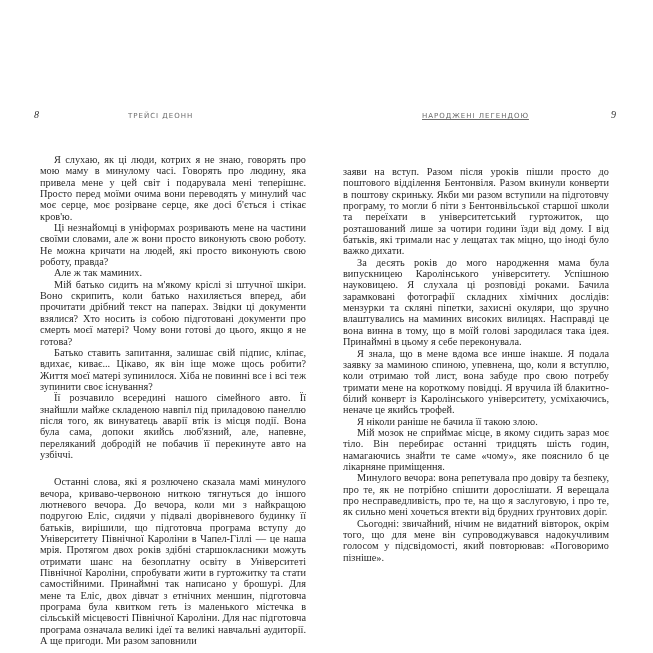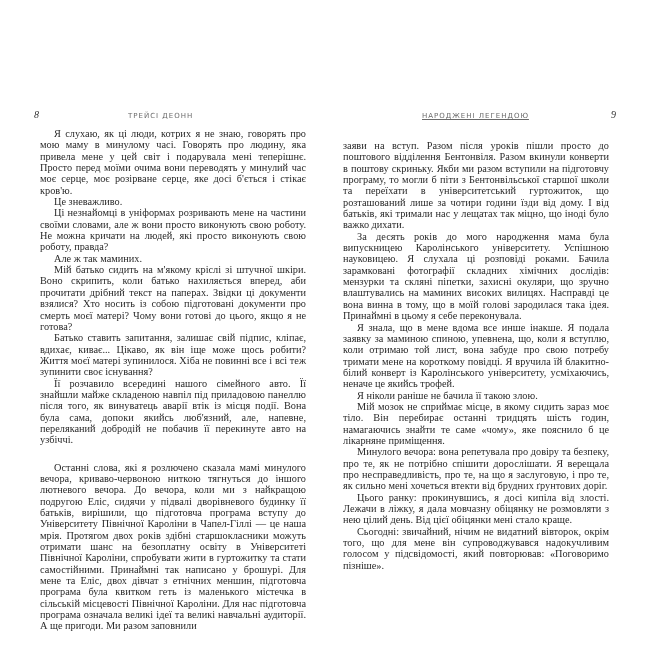--- a/index.html
+++ b/index.html
@@ -9,52 +9,50 @@
   .page.left { left: 0; width: 326px; }
   .page.right { left: 326px; width: 327px; }
   .runhead { position: absolute; top: 112px; font-family: "DejaVu Sans", "Liberation Sans", sans-serif;
              font-size: 7px; letter-spacing: 1px; color: #6a6a6a; }
   .folio { position: absolute; top: 109px; font-family: "Liberation Serif", serif; font-style: italic;
            font-size: 10px; color: #333; }
   .left .folio { left: 34px; }
   .left .runhead { left: 128px; }
   .right .runhead { left: 96px; text-decoration: underline; }
   .right .folio { left: 285px; }
-  .text { position: absolute; top: 128px; font-size: 10.3px; line-height: 11.35px;
+  .text { position: absolute; top: 154px; font-size: 10.3px; line-height: 11.35px;
           text-align: justify; hyphens: manual; }
   .left .text { left: 40px; width: 266px; }
   .right .text { left: 17px; width: 266px; margin-top: 12px; }
   .text p { margin: 0; text-indent: 14px; }
   .text p.noindent { text-indent: 0; }
   .text p.gap { margin-top: 16px; }
 </style>
 </head>
 <body>
 
 <div class="page left">
   <div class="folio">8</div>
   <div class="runhead">ТРЕЙСІ ДЕОНН</div>
   <div class="text">
     <p>Я слухаю, як ці люди, котрих я не знаю, говорять про мою маму в минулому часі. Говорять про людину, яка привела мене у цей світ і подарувала мені теперішнє. Просто перед моїми очима вони переводять у минулий час моє серце, моє розірване серце, яке досі б'ється і стікає кров'ю.</p>
-    <p>Це зневажливо.</p>
     <p>Ці незнайомці в уніформах розривають мене на частини своїми словами, але ж вони просто виконують свою роботу. Не можна кричати на людей, які просто виконують свою роботу, правда?</p>
     <p>Але ж так маминих.</p>
     <p>Мій батько сидить на м'якому кріслі зі штучної шкіри. Воно скрипить, коли батько нахиляється вперед, аби прочитати дрібний текст на паперах. Звідки ці документи взялися? Хто носить із собою підготовані документи про смерть моєї матері? Чому вони готові до цього, якщо я не готова?</p>
     <p>Батько ставить запитання, залишає свій підпис, кліпає, вдихає, киває... Цікаво, як він іще може щось робити? Життя моєї матері зупинилося. Хіба не повинні все і всі теж зупинити своє існування?</p>
     <p>Її розчавило всередині нашого сімейного авто. Її знайшли майже складеною навпіл під приладовою панеллю після того, як винуватець аварії втік із місця події. Вона була сама, допоки якийсь люб'язний, але, напевне, переляканий добродій не побачив її перекинуте авто на узбіччі.</p>
     <p class="gap">Останні слова, які я розлючено сказала мамі минулого вечора, криваво-червоною ниткою тягнуться до іншого лютневого вечора. До вечора, коли ми з найкращою подругою Еліс, сидячи у підвалі дворівневого будинку її батьків, вирішили, що підготовча програма вступу до Університету Північної Кароліни в Чапел-Гіллі — це наша мрія. Протягом двох років здібні старшокласники можуть отримати шанс на безоплатну освіту в Університеті Північної Кароліни, спробувати жити в гуртожитку та стати самостійними. Принаймні так написано у брошурі. Для мене та Еліс, двох дівчат з етнічних меншин, підготовча програма була квитком геть із маленького містечка в сільській місцевості Північної Кароліни. Для нас підготовча програма означала великі ідеї та великі навчальні аудиторії. А ще пригоди. Ми разом заповнили</p>
   </div>
 </div>
 
 <div class="page right">
   <div class="runhead">НАРОДЖЕНІ ЛЕГЕНДОЮ</div>
   <div class="folio">9</div>
   <div class="text">
     <p class="noindent">заяви на вступ. Разом після уроків пішли просто до поштового відділення Бентонвіля. Разом вкинули конверти в поштову скриньку. Якби ми разом вступили на підготовчу програму, то могли б піти з Бентонвільської старшої школи та переїхати в університетський гуртожиток, що розташований лише за чотири години їзди від дому. І від батьків, які тримали нас у лещатах так міцно, що іноді було важко дихати.</p>
     <p>За десять років до мого народження мама була випускницею Каролінського університету. Успішною науковицею. Я слухала ці розповіді роками. Бачила зарамковані фотографії складних хімічних дослідів: мензурки та скляні піпетки, захисні окуляри, що зручно влаштувались на маминих високих вилицях. Насправді це вона винна в тому, що в моїй голові зародилася така ідея. Принаймні в цьому я себе переконувала.</p>
     <p>Я знала, що в мене вдома все инше інакше. Я подала заявку за маминою спиною, упевнена, що, коли я вступлю, коли отримаю той лист, вона забуде про свою потребу тримати мене на короткому повідці. Я вручила їй блакитно-білий конверт із Каролінського університету, усміхаючись, неначе це якийсь трофей.</p>
     <p>Я ніколи раніше не бачила її такою злою.</p>
     <p>Мій мозок не сприймає місце, в якому сидить зараз моє тіло. Він перебирає останні тридцять шість годин, намагаючись знайти те саме «чому», яке пояснило б це лікарняне приміщення.</p>
     <p>Минулого вечора: вона репетувала про довіру та безпеку, про те, як не потрібно спішити дорослішати. Я верещала про несправедливість, про те, на що я заслуговую, і про те, як сильно мені хочеться втекти від брудних ґрунтових доріг.</p>
-    <p>Цього ранку: прокинувшись, я досі кипіла від злості. Лежачи в ліжку, я дала мовчазну обіцянку не розмовляти з нею цілий день. Від цієї обіцянки мені стало краще.</p>
     <p>Сьогодні: звичайний, нічим не видатний вівторок, окрім того, що для мене він супроводжувався надокучливим голосом у підсвідомості, який повторював: «Поговоримо пізніше».</p>
   </div>
 </div>
 
 </body></html>

